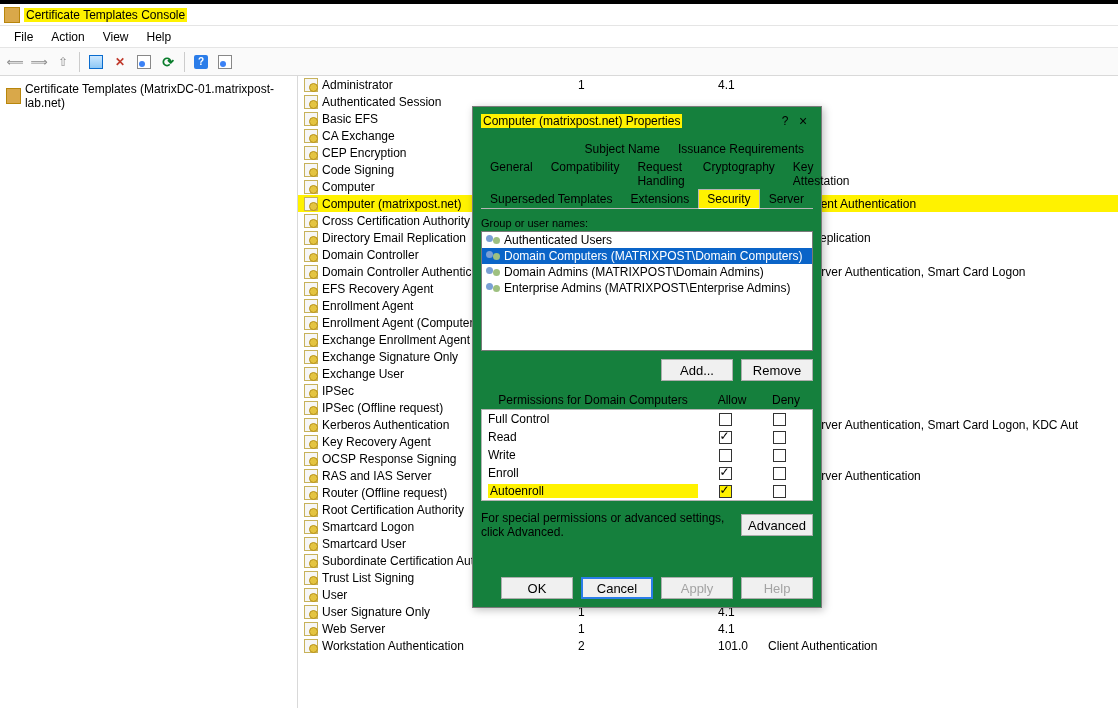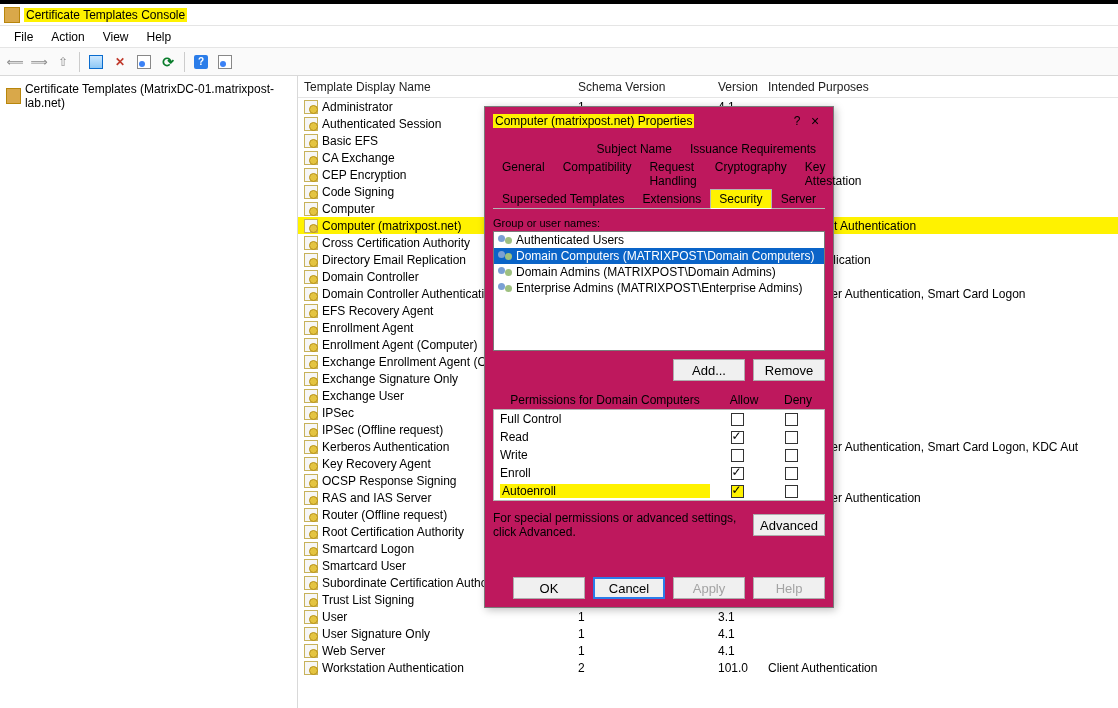--- a/index.html
+++ b/index.html
@@ -36,21 +36,21 @@
   .row { display:flex; align-items:center; height:17px; }
   .row .c-name { width:280px; display:flex; align-items:center; gap:4px; padding-left:6px; overflow:hidden; white-space:nowrap;}
   .row .c-schema { width:140px; }
   .row .c-ver { width:50px; }
   .row .c-purp { flex:1; white-space:nowrap; overflow:hidden;}
   .cert-icon { width:14px; height:14px; background:#f6f6f6; border:1px solid #c7b25a; position:relative; flex:none;}
   .cert-icon::before { content:""; position:absolute; right:-1px; bottom:-1px; width:7px; height:7px; border-radius:50%; background:#e4c441; border:1px solid #b79118;}
   .row.sel { background:#fff200; }
   .row.sel .c-name { font-weight:normal; }
   
-  .dialog { position:absolute; left:484px; top:106px; width:350px; height:502px; background:#be185d; border:1px solid #7a7a7a; box-shadow:2px 2px 8px rgba(0,0,0,.25); z-index:10; display:flex; flex-direction:column;}
+  .dialog { position:absolute; left:472px; top:106px; width:350px; height:502px; background:#15803d; border:1px solid #7a7a7a; box-shadow:2px 2px 8px rgba(0,0,0,.25); z-index:10; display:flex; flex-direction:column;}
   .dlg-titlebar { height:28px; display:flex; align-items:center; padding:0 8px; }
   .dlg-title { background:#fff200; padding:0 2px; }
   .dlg-spacer { flex:1; }
   .dlg-help { width:16px; text-align:center; cursor:default; }
   .dlg-close { width:20px; text-align:center; cursor:default; font-size:14px;}
   .dlg-body { padding: 4px 8px 8px 8px; flex:1; display:flex; flex-direction:column;}
   .tabstrip { display:flex; flex-wrap:wrap; border-bottom:1px solid #b5b5b5; margin-bottom:8px; font-size:11px;}
   .tab { padding:2px 8px; border:1px solid transparent; border-bottom:none; margin-bottom:-1px; cursor:default; }
   .tab.active { background:#fff200; border:1px solid #b5b5b5; border-bottom:1px solid #fdfdfd; }
   .section-label { font-size:11px; margin-bottom:2px; }
@@ -123,26 +123,20 @@
 
 <div class="body">
   <div class="treepane">
     <div class="tree-root">
       <span class="tree-icon"></span>
       <span>Certificate Templates (MatrixDC-01.matrixpost-lab.net)</span>
     </div>
   </div>
 
   <div class="listpane">
-    <div class="list-header">
-      <div class="ch-name">Template Display Name</div>
-      <div class="ch-schema">Schema Version</div>
-      <div class="ch-ver">Version</div>
-      <div class="ch-purp">Intended Purposes</div>
-    </div>
     <div class="rows" id="rows">
         <div class="row">
           <div class="c-name">
             <span class="cert-icon"></span>
             <span>Administrator</span>
           </div>
           <div class="c-schema">1</div>
           <div class="c-ver">4.1</div>
           <div class="c-purp"></div>
         </div>

